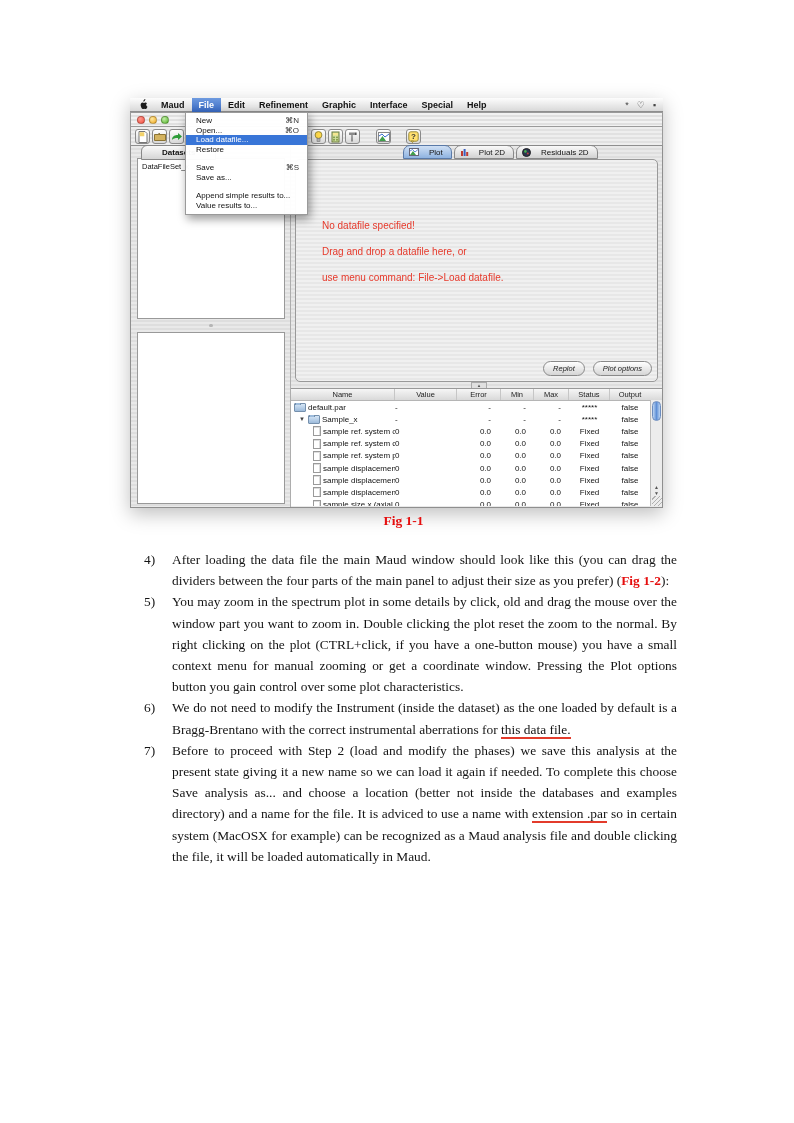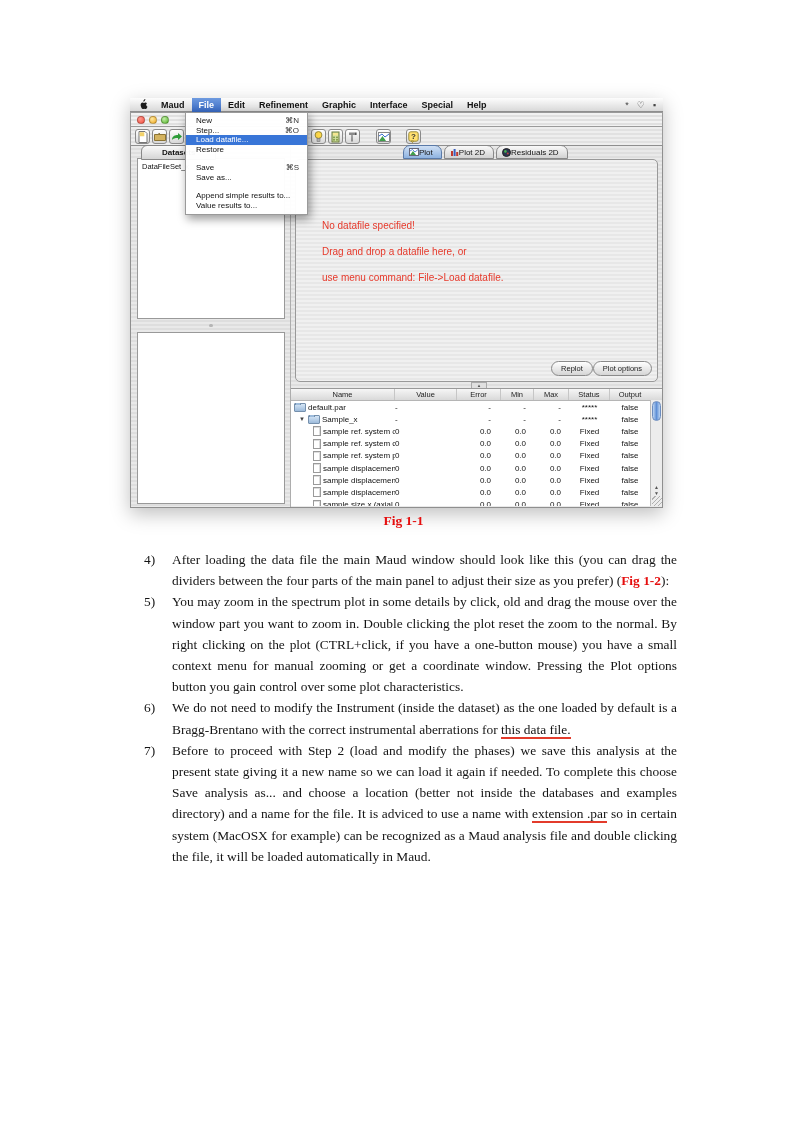--- a/index.html
+++ b/index.html
@@ -50,28 +50,28 @@
   .lsplit{position:absolute;left:6px;top:176px;width:148px;height:7px;}
   .lsplit::after{content:"";position:absolute;left:72px;top:2px;width:4px;height:3px;
                  background:#b5b5b5;border-radius:2px;}
   .lbox2{position:absolute;left:6px;top:186px;width:148px;height:172px;background:#fff;
          border:1px solid #999;box-sizing:border-box;}
   .vsplit{position:absolute;left:159px;top:0;width:1px;height:361px;background:#adadad;}
   
   .rtabs{position:absolute;left:272px;top:-1px;display:flex;z-index:1;}
   .rtab{height:14px;line-height:13px;padding:0 8px 0 5px;font-size:8px;border:1px solid #888;
         border-radius:7px 7px 0 0;background:linear-gradient(#fafafa,#d2d2d2);margin-right:2px;
-        display:flex;align-items:center;gap:0;box-sizing:border-box;}
+        display:flex;align-items:center;gap:10px;box-sizing:border-box;}
   .rtab.sel{background:linear-gradient(#cfe0f5,#8fb3e0);border-color:#5a7aa8;}
   
   .plot{position:absolute;left:164px;top:13px;width:363px;height:223px;box-sizing:border-box;
         border:1px solid #999;border-radius:5px;
         background:repeating-linear-gradient(to bottom,#f0f0f0 0 2px,#e7e7e7 2px 4px);padding-left:20px;}
   .redline{position:absolute;left:26px;font-size:10px;color:#e6392b;white-space:nowrap;}
-  .plot-btns{position:absolute;right:5px;bottom:5px;display:flex;gap:0;}
+  .plot-btns{position:absolute;right:5px;bottom:5px;display:flex;gap:8px;font-style:italic;}
   .pill{font-size:7.5px;line-height:1;padding:3px 9px;border:1px solid #8a8a8a;border-radius:9px;
         background:linear-gradient(#ffffff,#d5d5d5);color:#222;}
   
   .hsplit{position:absolute;left:160px;top:236px;width:371px;height:6px;}
   .hsplit .nub{position:absolute;left:180px;top:0px;width:14px;height:6px;border:1px solid #aaa;
                border-bottom:none;background:#e0e0e0;font-size:5px;line-height:5px;text-align:center;color:#555;}
   
   .table{position:absolute;left:160px;top:242px;width:371px;height:118px;background:#fff;
          border-top:1px solid #999;box-sizing:border-box;overflow:hidden;}
   .thead{display:flex;height:11px;background:linear-gradient(#f6f6f6,#d9d9d9);
@@ -396,21 +396,21 @@
       <div class="grip"></div>
     </div>
   </div>
 
   <div class="menu">
     <div class="mi">
         <span>New</span>
         <span class="sc">⌘N</span>
       </div>
     <div class="mi">
-        <span>Step...</span>
+        <span>Open...</span>
         <span class="sc">⌘O</span>
       </div>
     <div class="mi hl">
         <span>Load datafile...</span>
         <span class="sc"></span>
       </div>
     <div class="mi">
         <span>Restore</span>
         <span class="sc"></span>
       </div>

